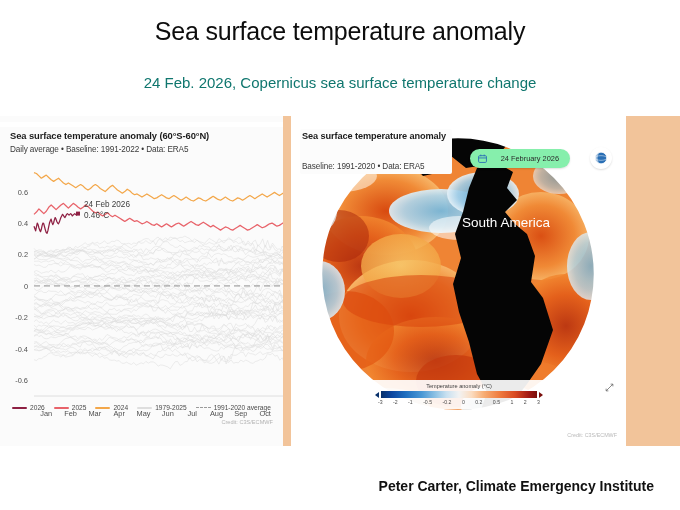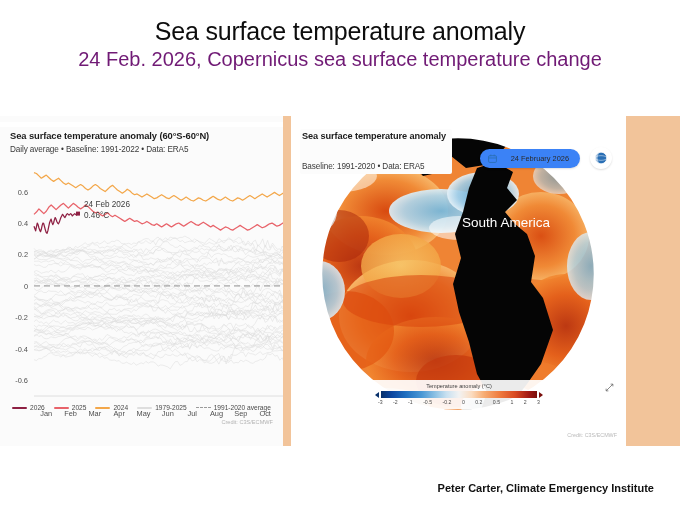--- a/index.html
+++ b/index.html
@@ -20,24 +20,24 @@
     text-align: center;
   }
   .title-line {
     font-size: 25px;
     font-weight: 400;
     line-height: 31px;
     letter-spacing: -0.2px;
     color: #0d0d0d;
   }
   #subtitle {
-    font-size: 20px;
+    font-size: 15px;
     font-weight: 400;
-    margin-top: 1px;
-    color: #701a75;
+    margin-top: 27px;
+    color: #0f766e;
   }
 
   
   #media-strip {
     position: absolute;
     left: 0;
     top: 116px;
     width: 680px;
     height: 330px;
     background: #f2c49a;
@@ -129,25 +129,25 @@
   }
   #map-subtitle {
     font-size: 8.2px;
     color: #3a3a3a;
     margin-top: 21px;
     letter-spacing: -0.1px;
   }
 
   #date-pill {
     position: absolute;
-    right: 46px; top: 33px;
+    right: 56px; top: 33px;
     z-index: 7;
     height: 19px;
     padding: 0 11px 0 8px;
-    background: #3b82f6;
+    background: #86efac;
     border-radius: 10px;
     display: flex;
     align-items: center;
     gap: 14px;
     box-shadow: 0 1px 2px rgba(0,0,0,0.13);
   }
   #date-pill-label { font-size: 7.4px; color: #2b2b2b; }
 
   #globe-button {
     position: absolute;
@@ -222,21 +222,21 @@
     position: absolute;
     right: 12px; top: 262px;
     z-index: 7;
   }
 
   
   #footer {
     position: absolute;
     right: 26px;
     bottom: 16px;
-    font-size: 11px;
+    font-size: 14px;
     font-weight: bold;
     color: #111;
   }
 </style>
 </head>
 <body>
 
 <div id="title-block">
   <div class="title-line">Sea surface temperature anomaly</div>
   <div id="subtitle">24 Feb. 2026, Copernicus sea surface temperature change</div>

